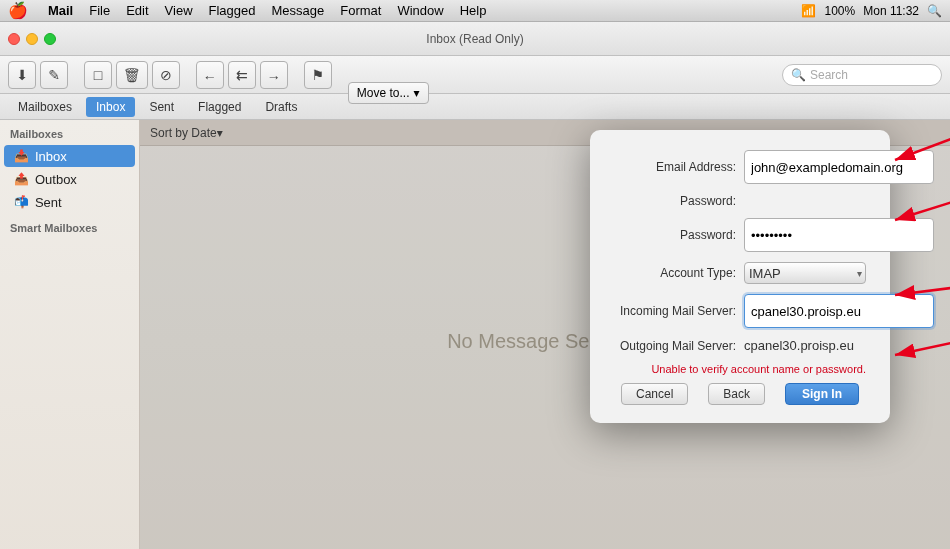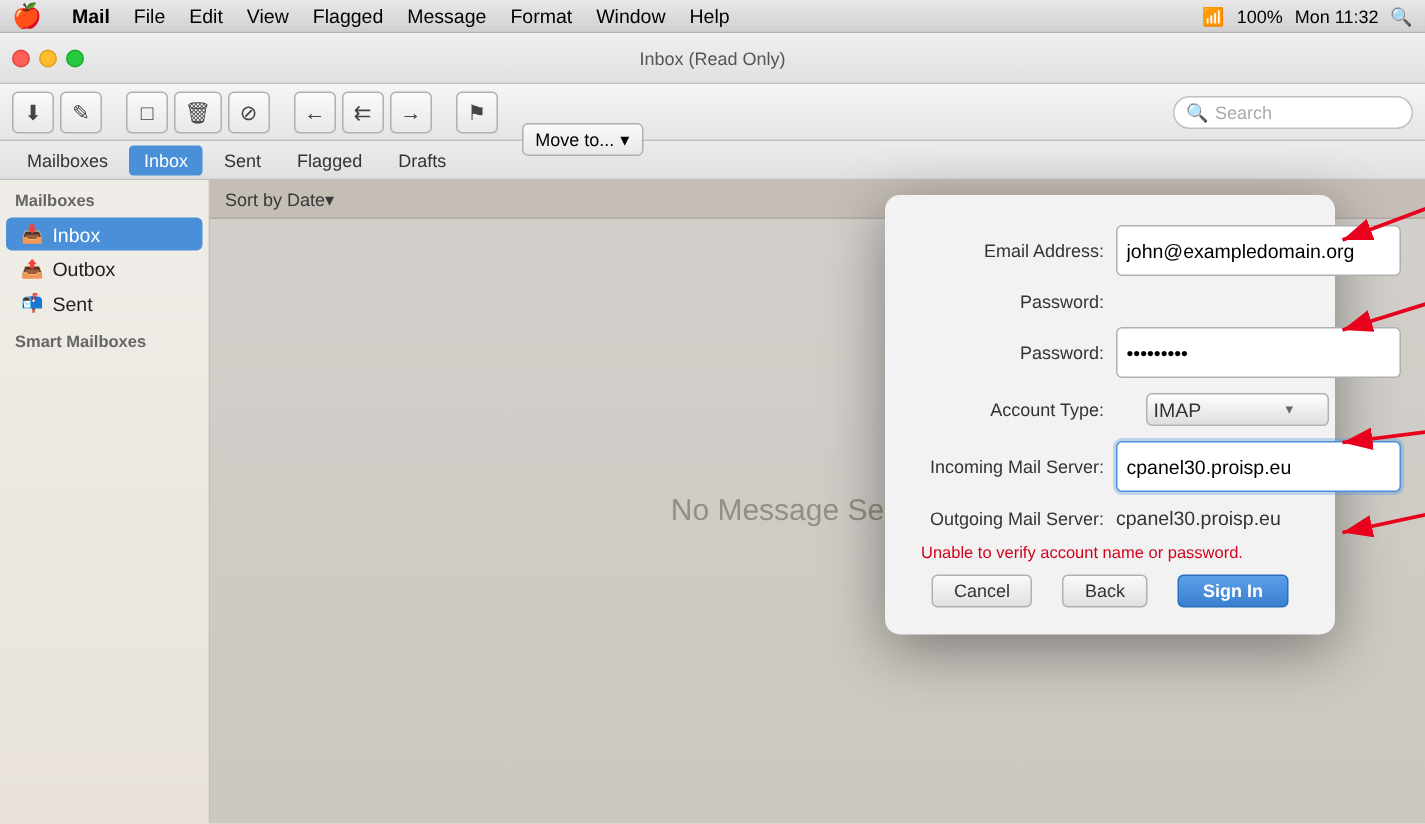--- a/index.html
+++ b/index.html
@@ -278,37 +278,36 @@
       height: 22px;
       border: 1px solid #b0b0b0;
       border-radius: 4px;
       padding: 0 4px;
       font-size: 13px;
       background: linear-gradient(to bottom, #fff, #ddd);
       outline: none;
       color: #333;
       -webkit-appearance: none;
       appearance: none;
-      margin-left: 20px;
     }
     .select-arrow {
       position: absolute;
       right: 4px;
       top: 50%;
       transform: translateY(-50%);
       font-size: 10px;
       color: #666;
       pointer-events: none;
     }
     .error-text {
       font-size: 11px;
       color: #d0021b;
       margin-bottom: 8px;
       padding-left: 0px;
-      text-align: left;
+      text-align: right;
     }
     .dialog-buttons {
       display: flex;
       justify-content: center;
       gap: 20px;
       margin-top: 4px;
     }
     .btn-cancel, .btn-back {
       height: 22px;
       padding: 0 14px;

